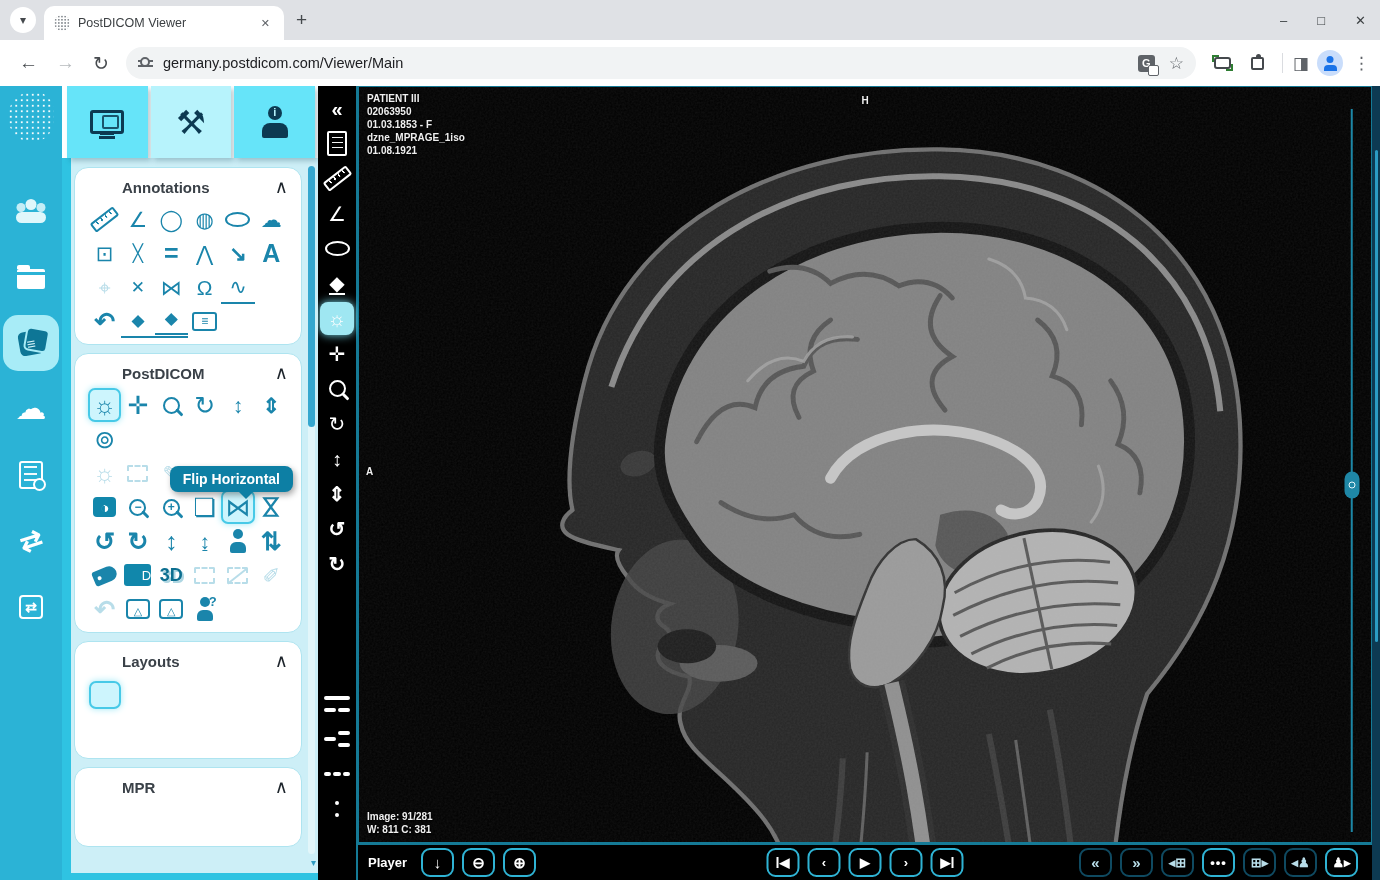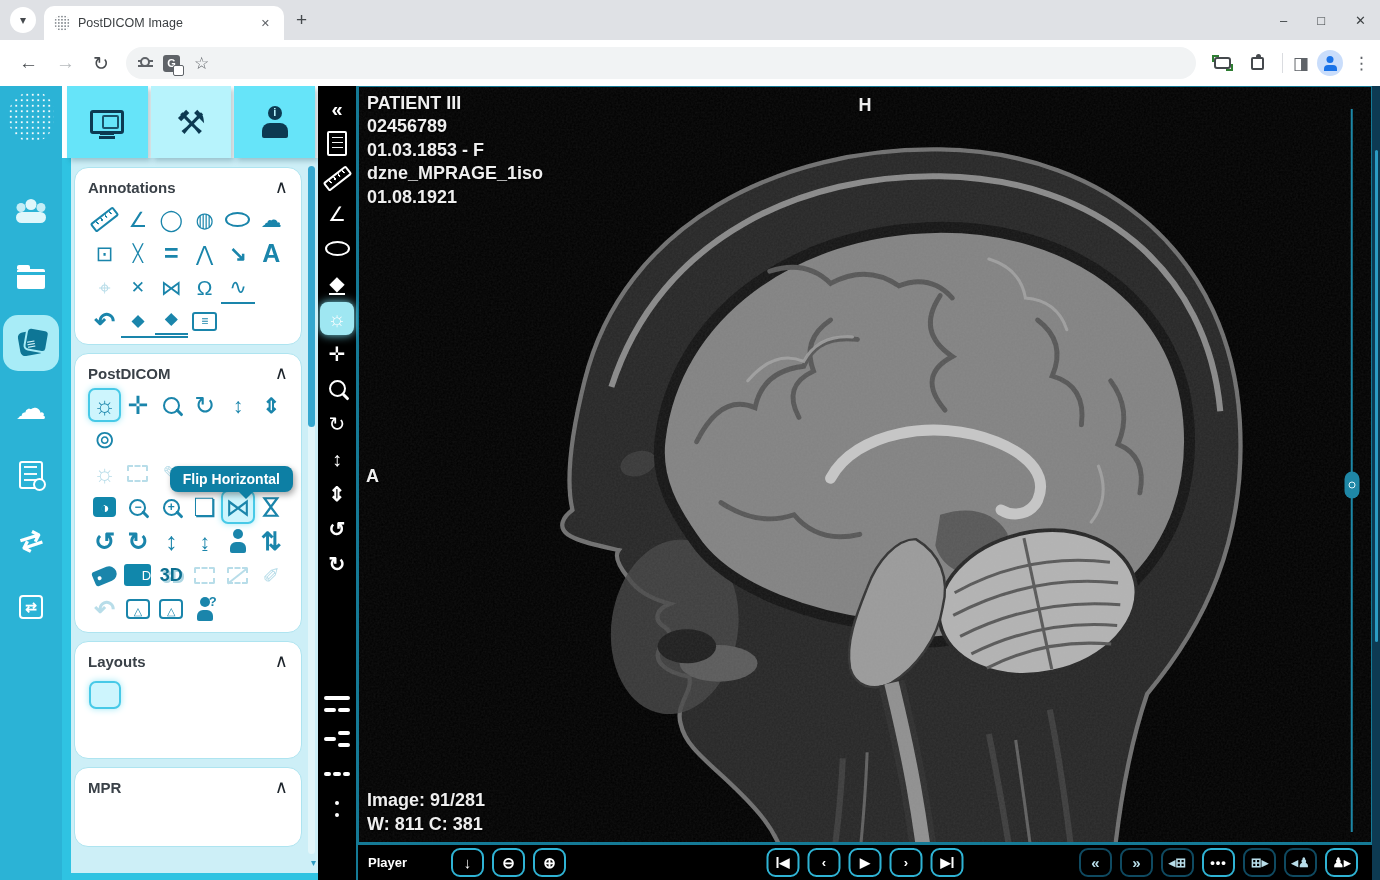--- a/index.html
+++ b/index.html
@@ -87,21 +87,21 @@
   .tabp::before { content:""; position:absolute; top:0; left:50%; transform:translateX(-50%);
     width:14px; height:14px; border-radius:50%; background:currentColor; z-index:-1; }
   .tabp::after { content:""; position:absolute; bottom:0; left:1px; right:1px; height:15px;
     border-radius:8px 8px 2px 2px; background:currentColor; z-index:-1; }
   .tabp i { font-style:normal; color:#b7f3fc; position:relative; }
 
   .cards { position:absolute; top:72px; left:12px; right:16px; bottom:0; padding-top:9px;
     display:flex; flex-direction:column; gap:8px; z-index:4; }
   .card { background:#fff; border:1.5px solid #aee4f0; border-radius:14px; padding:8px 13px 6px 13px;
     position:relative; flex:none; }
-  .card-head { display:flex; align-items:center; justify-content:space-between; }
+  .card-head { display:flex; align-items:center; justify-content:space-between;margin-left:34px; }
   .card-title { font-size:15px; font-weight:600; color:#3a4148; }
   .chev { font-weight:800; color:#1d242b; font-size:15px; cursor:pointer; }
   .grid { display:grid; grid-template-columns:repeat(6,1fr); grid-auto-rows:34px; margin-top:4px; }
   .grid.laygrid { grid-auto-rows:38px; }
 
   
   .ic { display:flex; align-items:center; justify-content:center; font-size:21px; color:#1a85ab;
     position:relative; cursor:pointer; line-height:1; }
   .ic.empty { visibility:hidden; }
   .heavy { font-weight:700; }
@@ -184,35 +184,35 @@
   .w { color:#fff !important; }
   .docic { width:20px; height:25px; border:2px solid #fff; border-radius:2px;
     background:repeating-linear-gradient(rgba(255,255,255,.95) 0 1.5px,transparent 1.5px 5px);
     background-size:11px 13px; background-position:3px 4px; background-repeat:no-repeat;
     align-self:center; justify-self:center; font-size:0; }
 
   
   .view-col { flex:1; display:flex; flex-direction:column; min-width:0; }
   .viewer { flex:1; position:relative; background:#000; border:1px solid #157a96; overflow:hidden; }
   .viewer svg { position:absolute; inset:0; width:100%; height:100%; }
-  .ov { position:absolute; color:#efefef; font-size:18px; font-weight:700; line-height:1.3;
+  .ov { position:absolute; color:#efefef; font-size:10px; font-weight:700; line-height:1.3;
     text-shadow:1px 1px 2px #000; z-index:3; }
   .ov-tl { left:8px; top:5px; }
   .ov-h { top:7px; left:50%; transform:translateX(-50%); }
   .ov-a { left:7px; top:50%; }
   .ov-bl { left:8px; bottom:6px; }
   .vslider { position:absolute; right:12px; top:22px; bottom:10px; width:15px; z-index:3; }
   .vtrack { position:absolute; left:50%; transform:translateX(-50%); top:0; bottom:0; width:2.5px; background:#1d87a6; }
   .vthumb { position:absolute; left:50%; transform:translate(-50%,-50%); top:52%; width:15px; height:27px;
     background:#1f87a6; border-radius:8px; display:flex; align-items:center; justify-content:center; }
   .vthumb::before { content:""; width:5px; height:5px; border:1.5px solid #e6f7fb; border-radius:50%; }
 
   
   .playerbar { height:37px; background:#000; border-top:2px solid #157a96; display:flex; align-items:center;
-    position:relative; flex:none;gap:30px; }
+    position:relative; flex:none; }
   .player-label { color:#fff; font-weight:700; font-size:13px; margin:0 10px 0 10px; }
   .pgroup { display:flex; align-items:center; }
   .pgroup.center { position:absolute; left:50%; transform:translateX(-50%); }
   .pgroup.right { margin-left:auto; margin-right:10px; }
   .pbtn { width:33px; height:29px; border:2px solid #2fb3d4; border-radius:9px; background:#000;
     display:flex; align-items:center; justify-content:center; margin:0 4px; cursor:pointer; padding:0; }
   .pbtn .ic { color:#fff; font-size:13px; font-weight:700; }
   .pbtn.dis { border-color:#0f4a61; }
   .pbtn.dis .ic { color:#6b7c86; }
   .barl::before { content:""; border-left:2.5px solid currentColor; height:11px; margin-right:1px; }
@@ -260,36 +260,37 @@
 </style>
 </head>
 <body>
 
 <div class="tabstrip">
   <div class="tablist-btn">
       <span>▾</span>
     </div>
   <div class="btab">
     <span class="favicon"></span>
-    <span class="btab-title">PostDICOM Image</span>
+    <span class="btab-title">PostDICOM Viewer</span>
     <span class="btab-close">✕</span>
   </div>
   <span class="newtab">+</span>
   <div class="wincontrols">
     <span>–</span>
     <span>□</span>
     <span>✕</span>
   </div>
 </div>
 <div class="urlbar">
   <span class="nav-glyph">←</span>
   <span class="nav-glyph dim">→</span>
   <span class="nav-glyph">↻</span>
   <div class="omnibox">
     <span class="tune"></span>
+    <span class="url-text">germany.postdicom.com/Viewer/Main</span>
     <span class="translate">G</span>
     <span class="omni-ic">☆</span>
   </div>
   <span class="cast"></span>
   <span class="puzzle"></span>
   <span class="vdiv"></span>
   <span class="omni-ic" style="margin-left:2px">◨</span>
   <span class="avatar">
       <span class="avatar-person"></span>
     </span>
@@ -654,21 +655,21 @@
             </g>
             <filter id="grain">
               <feTurbulence type="fractalNoise" baseFrequency="0.55" numOctaves="2" stitchTiles="stitch"></feTurbulence>
               <feColorMatrix type="matrix" values="0 0 0 0 0.6  0 0 0 0 0.6  0 0 0 0 0.6  0 0 0 0.09 0"></feColorMatrix>
             </filter>
             <rect width="1022" height="713" filter="url(#grain)"></rect>
           </svg>
 
           <div class="ov ov-tl">
             <div>PATIENT III</div>
-            <div>02456789</div>
+            <div>02063950</div>
             <div>01.03.1853 - F</div>
             <div>dzne_MPRAGE_1iso</div>
             <div>01.08.1921</div>
           </div>
           <div class="ov ov-h">H</div>
           <div class="ov ov-a">A</div>
           <div class="ov ov-bl">
             <div>Image: 91/281</div>
             <div>W: 811 C: 381</div>
           </div>

